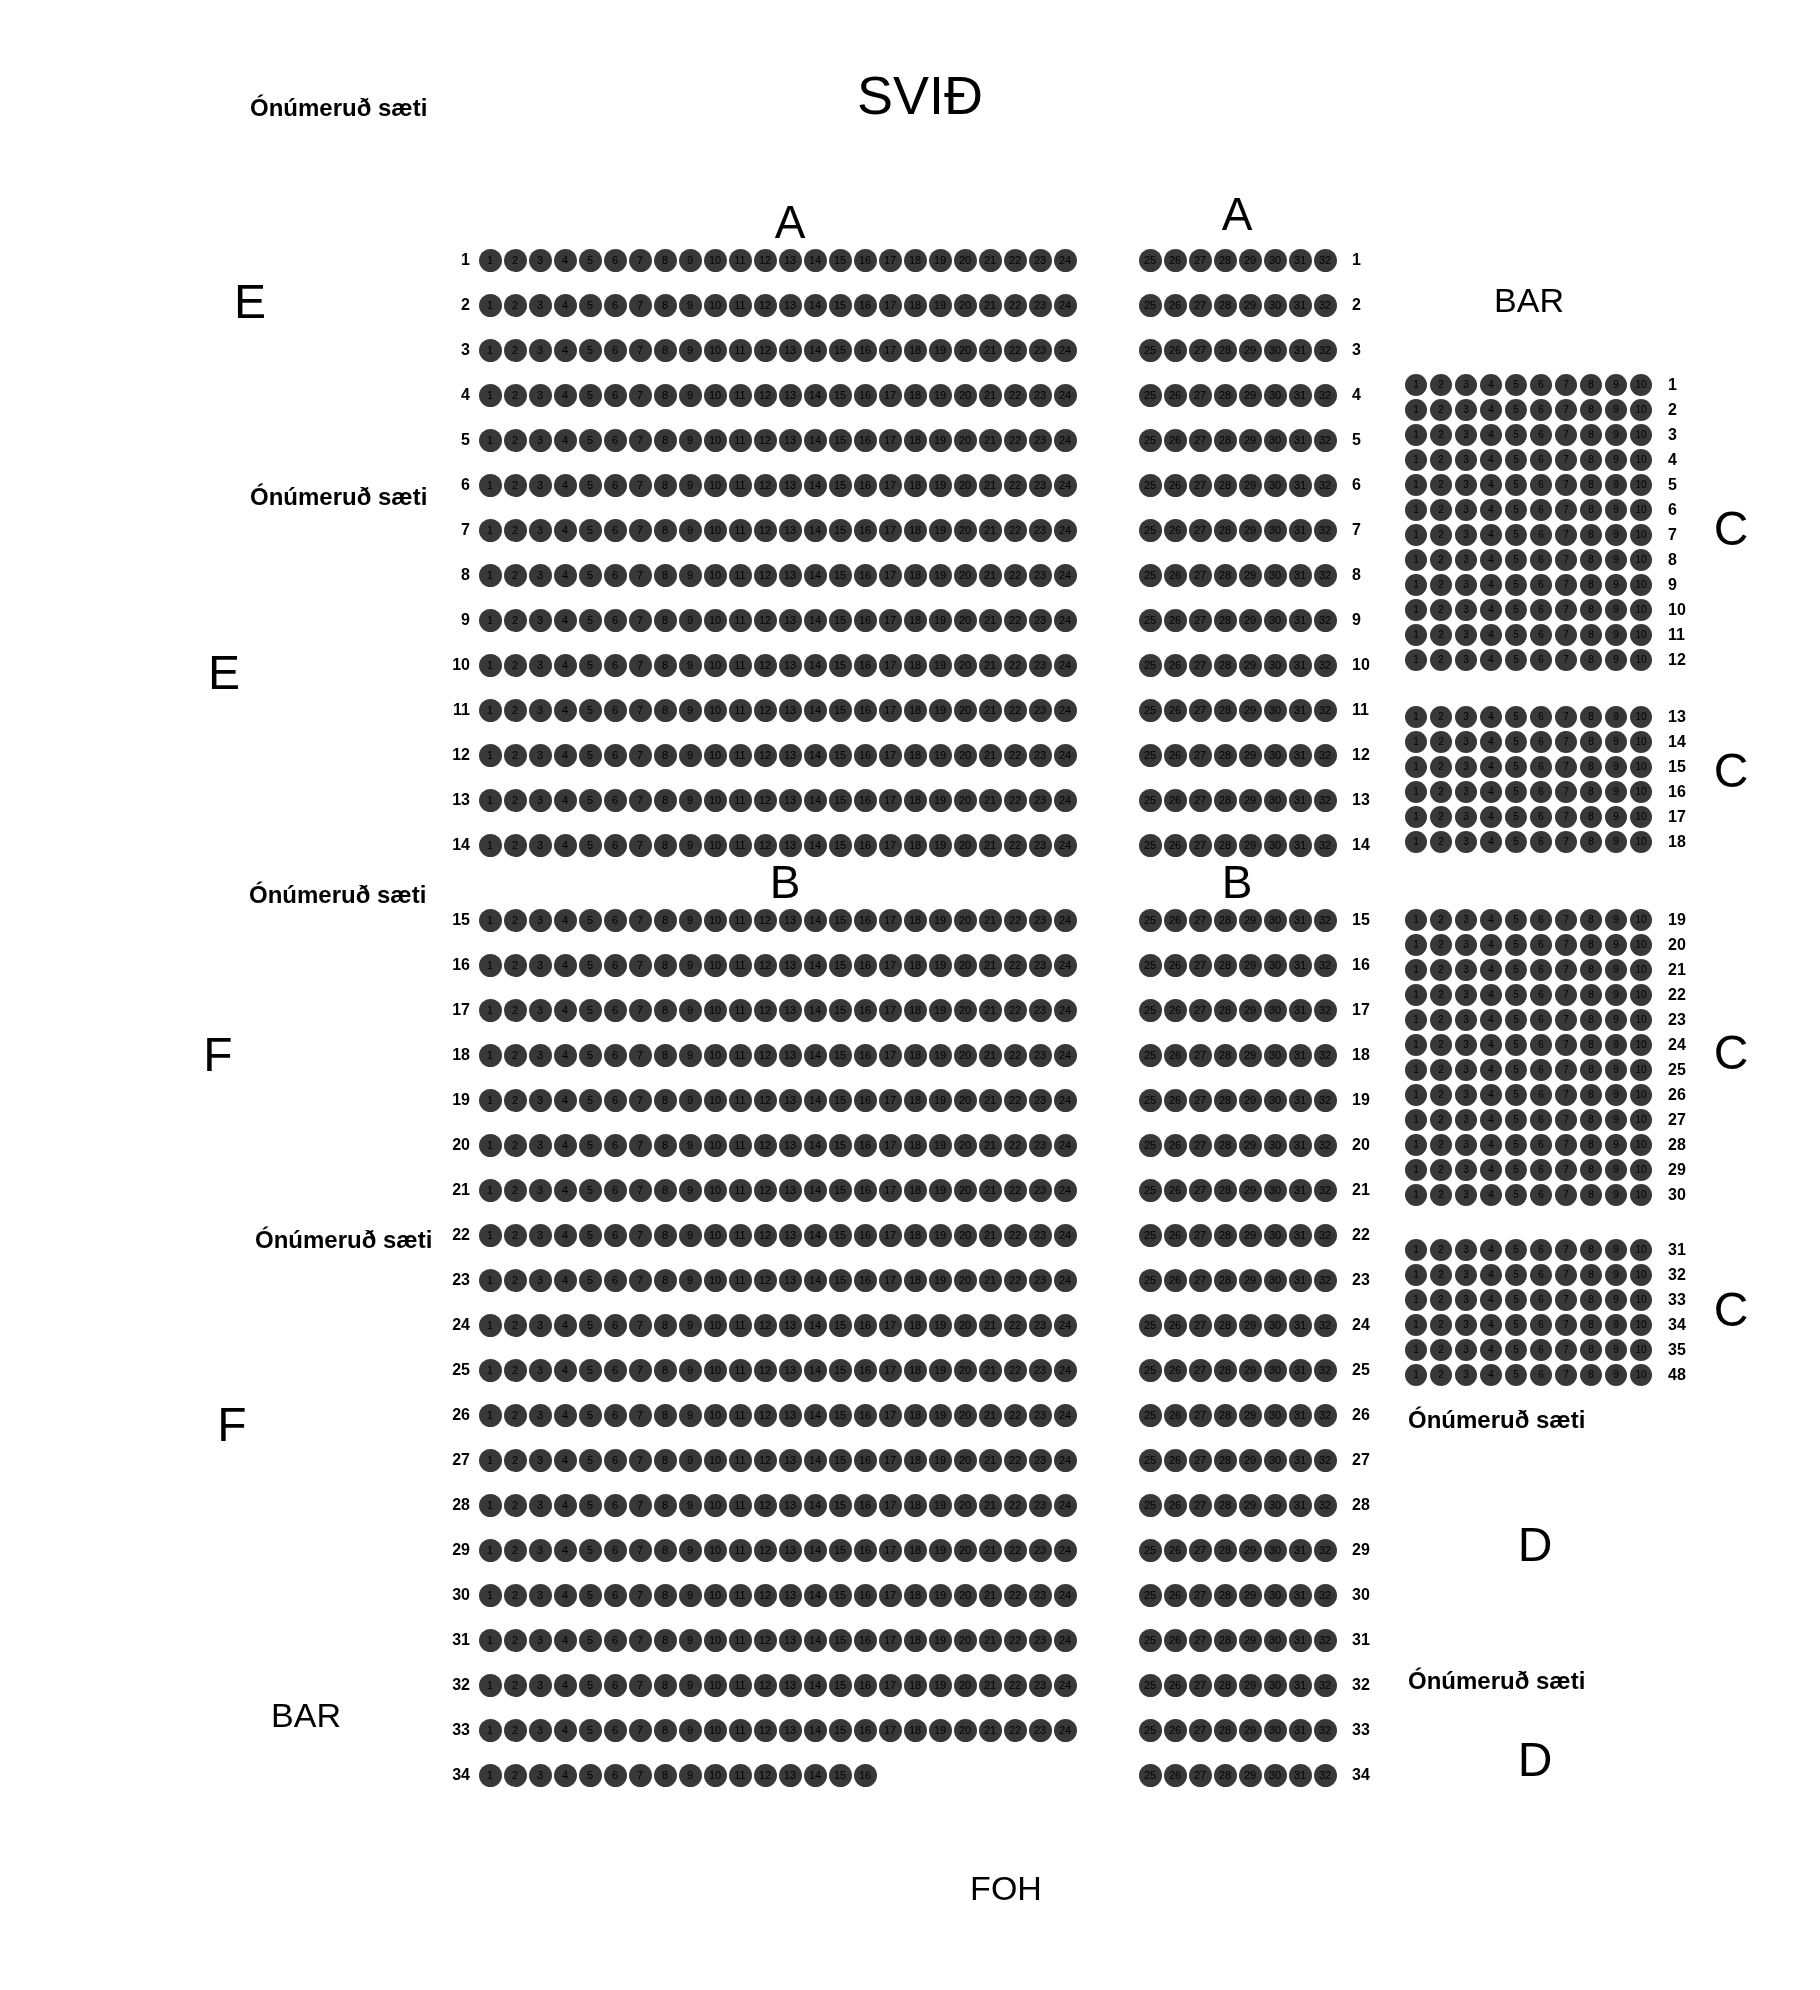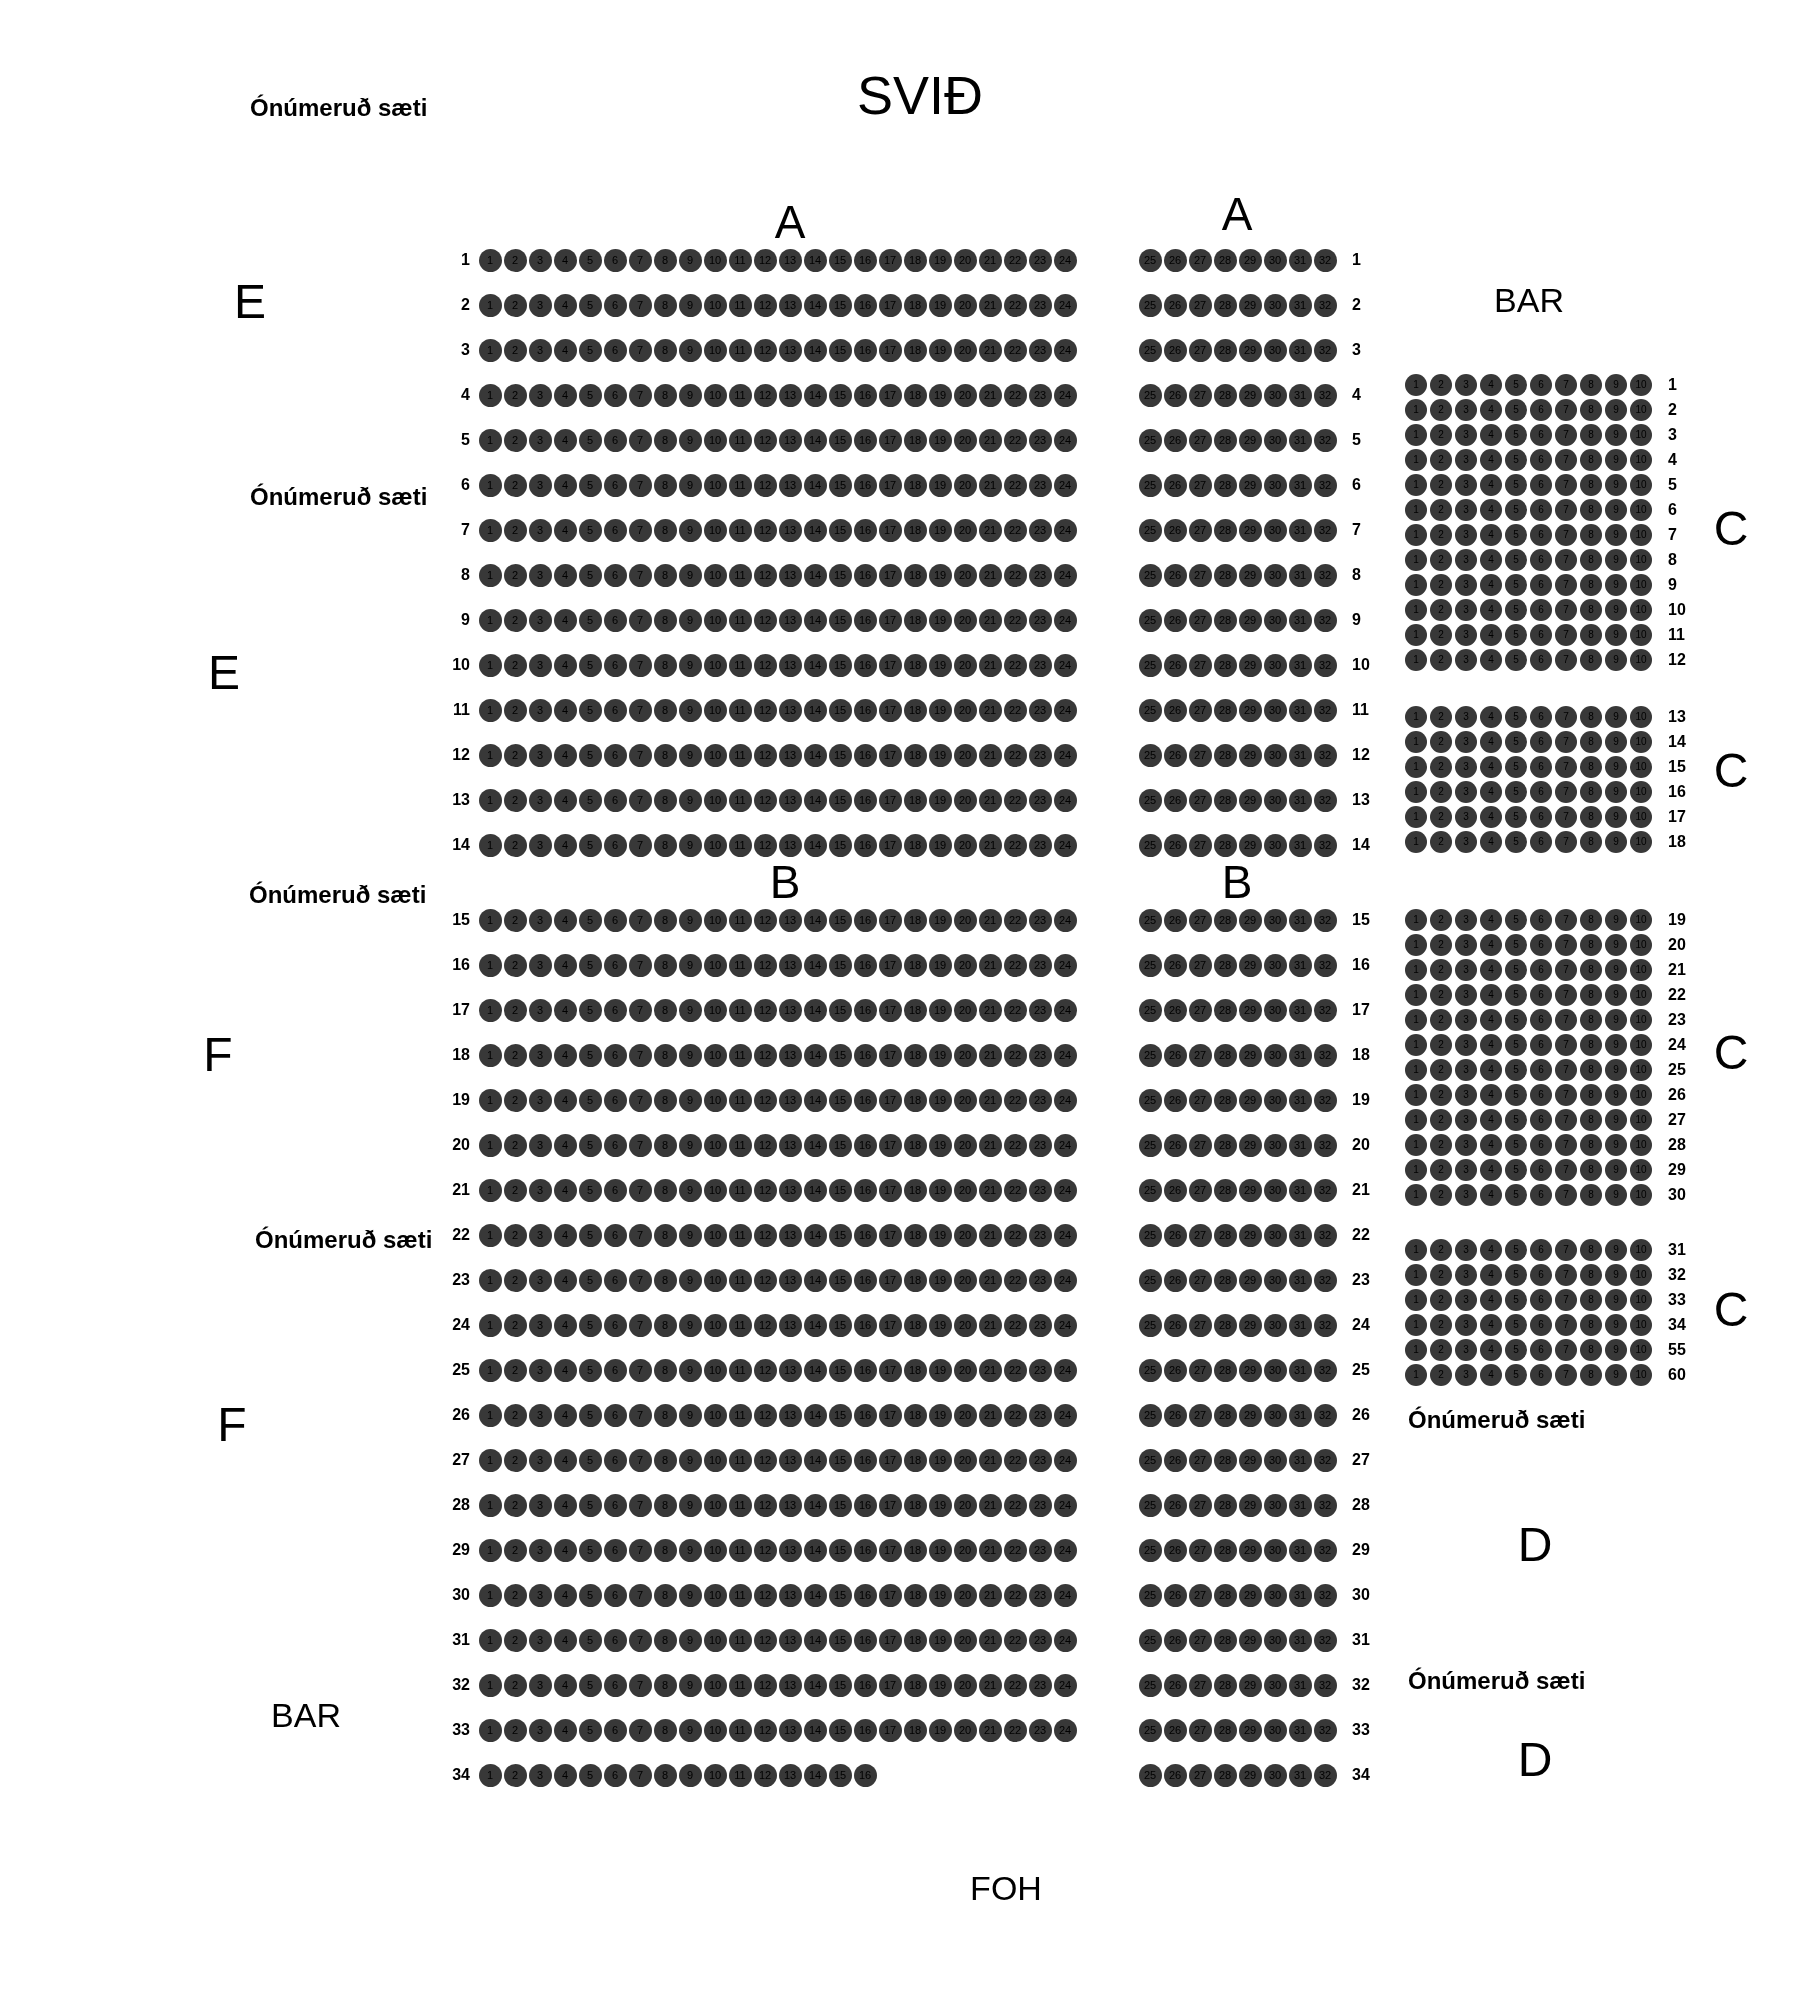--- a/index.html
+++ b/index.html
@@ -1630,27 +1630,27 @@
       <div class="seat small" style="left: 1405px; top: 1339px;">1</div>
       <div class="seat small" style="left: 1430px; top: 1339px;">2</div>
       <div class="seat small" style="left: 1455px; top: 1339px;">3</div>
       <div class="seat small" style="left: 1480px; top: 1339px;">4</div>
       <div class="seat small" style="left: 1505px; top: 1339px;">5</div>
       <div class="seat small" style="left: 1530px; top: 1339px;">6</div>
       <div class="seat small" style="left: 1555px; top: 1339px;">7</div>
       <div class="seat small" style="left: 1580px; top: 1339px;">8</div>
       <div class="seat small" style="left: 1605px; top: 1339px;">9</div>
       <div class="seat small" style="left: 1630px; top: 1339px;">10</div>
-      <div class="rownum" style="left: 1668px; top: 1350px;">55</div>
+      <div class="rownum" style="left: 1668px; top: 1350px;">35</div>
       <div class="seat small" style="left: 1405px; top: 1364px;">1</div>
       <div class="seat small" style="left: 1430px; top: 1364px;">2</div>
       <div class="seat small" style="left: 1455px; top: 1364px;">3</div>
       <div class="seat small" style="left: 1480px; top: 1364px;">4</div>
       <div class="seat small" style="left: 1505px; top: 1364px;">5</div>
       <div class="seat small" style="left: 1530px; top: 1364px;">6</div>
       <div class="seat small" style="left: 1555px; top: 1364px;">7</div>
       <div class="seat small" style="left: 1580px; top: 1364px;">8</div>
       <div class="seat small" style="left: 1605px; top: 1364px;">9</div>
       <div class="seat small" style="left: 1630px; top: 1364px;">10</div>
-      <div class="rownum" style="left: 1668px; top: 1375px;">60</div>
+      <div class="rownum" style="left: 1668px; top: 1375px;">48</div>
     </div>
 
 </div>
 
 </body></html>

